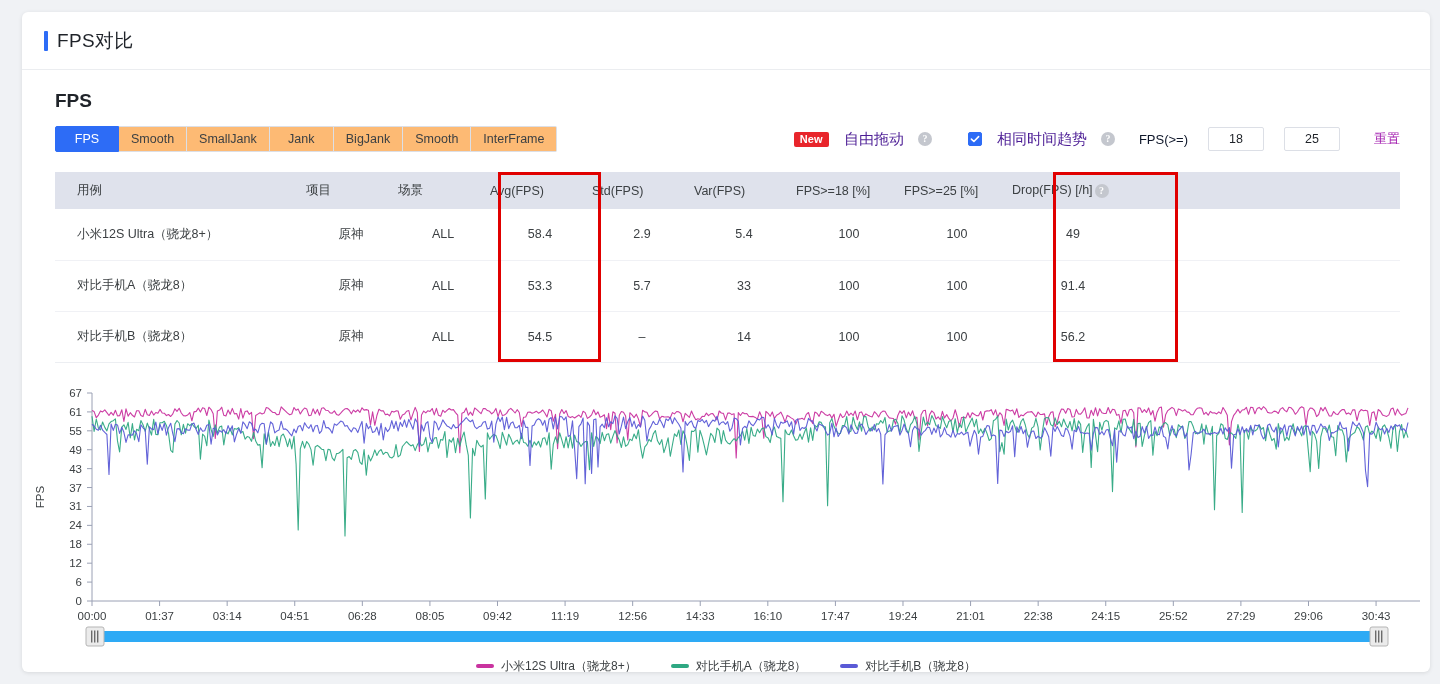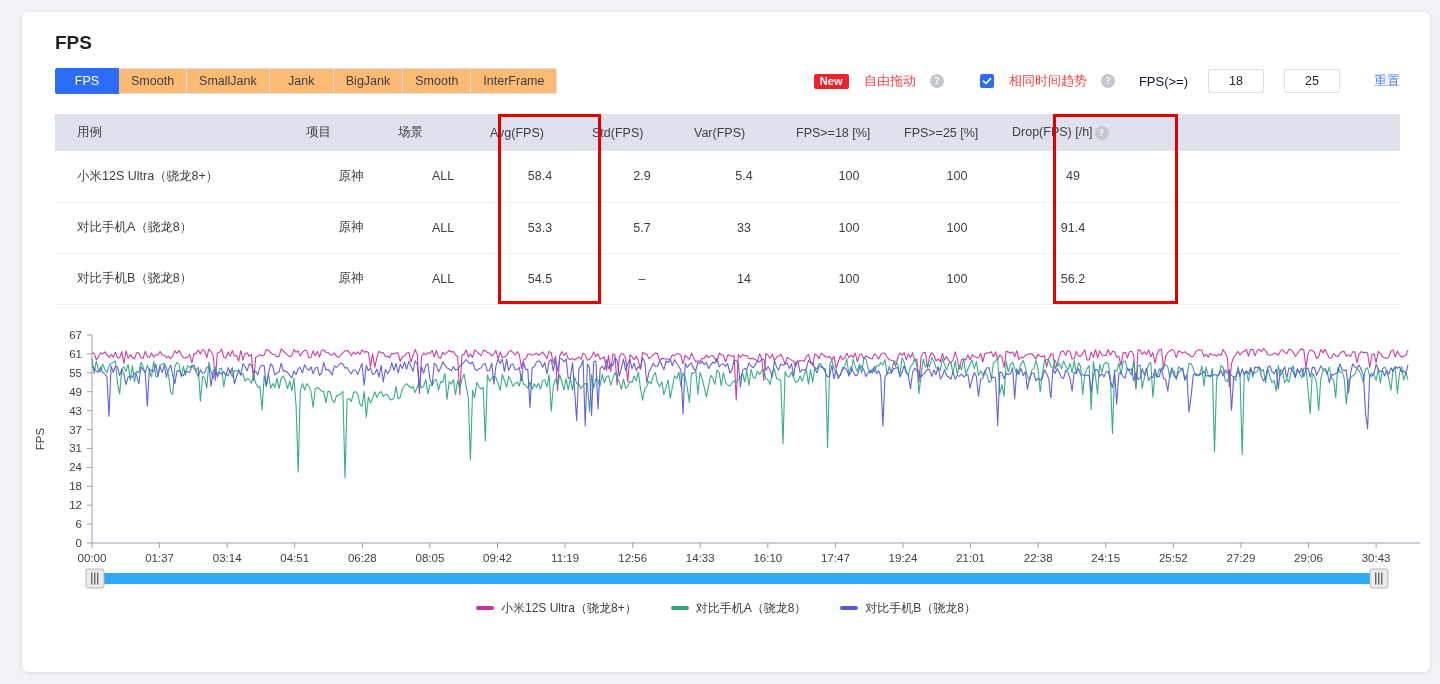--- a/index.html
+++ b/index.html
@@ -71,21 +71,21 @@
   }
 
   
   .controls { display: flex; align-items: center; gap: 8px; font-size: 12.5px; color: #1f2329; }
   .badge-new {
     background: #e8252b; color: #fff;
     font-size: 11px; font-weight: bold;
     padding: 1px 6px 2px; border-radius: 2px;
     letter-spacing: .2px;
   }
-  .ctl-label { margin-left: 7px; font-size: 13px; color: #ef4444; }
+  .ctl-label { margin-left: 7px; font-size: 15px; color: #4c1d95; }
   .help-icon {
     display: inline-flex; align-items: center; justify-content: center;
     width: 14px; height: 14px; border-radius: 50%;
     background: #c4c7ce; color: #ffffff;
     font-size: 10px; font-weight: bold; line-height: 1;
     margin-left: 6px; cursor: pointer;
     font-family: "Liberation Serif", serif;
   }
   .checkbox {
     width: 14px; height: 14px; border-radius: 2px;
@@ -98,21 +98,21 @@
   .num-input {
     width: 56px; height: 24px;
     border: 1px solid #dcdfe6; border-radius: 2px;
     margin-left: 12px;
     font-size: 12.5px; color: #1f2329;
     text-align: center;
     font-family: "Liberation Sans", sans-serif;
     background: #fff;
   }
   .reset-link {
-    margin-left: 26px; color: #3b82f6; font-size: 13px;
+    margin-left: 26px; color: #a21caf; font-size: 13px;
     cursor: pointer; text-decoration: none;
   }
 
   
   .table-wrap { margin: 20px 30px 0 33px; position: relative; }
   table { width: 100%; border-collapse: collapse; }
   thead tr { background: #dfe2ec; }
   th {
     height: 37px; font-size: 12.5px; font-weight: normal; color: #3c4043;
     text-align: left; white-space: nowrap;
@@ -149,20 +149,24 @@
     font-size: 12px; color: #3c4043;
   }
   .legend-item { display: flex; align-items: center; gap: 7px; cursor: pointer; }
   .legend-swatch { width: 18px; height: 4px; border-radius: 2px; display: inline-block; }
 </style>
 </head>
 <body>
 
 <div class="page-card">
 
+  <div class="card-header">
+    <div class="accent-bar"></div>
+    <div class="card-title">FPS对比</div>
+  </div>
 
   <div class="section-title">FPS</div>
 
   <div class="toolbar">
 
     <div class="tabs">
       <div class="tab active">FPS</div>
       <div class="tab">Smooth</div>
       <div class="tab">SmallJank</div>
       <div class="tab">Jank</div>

